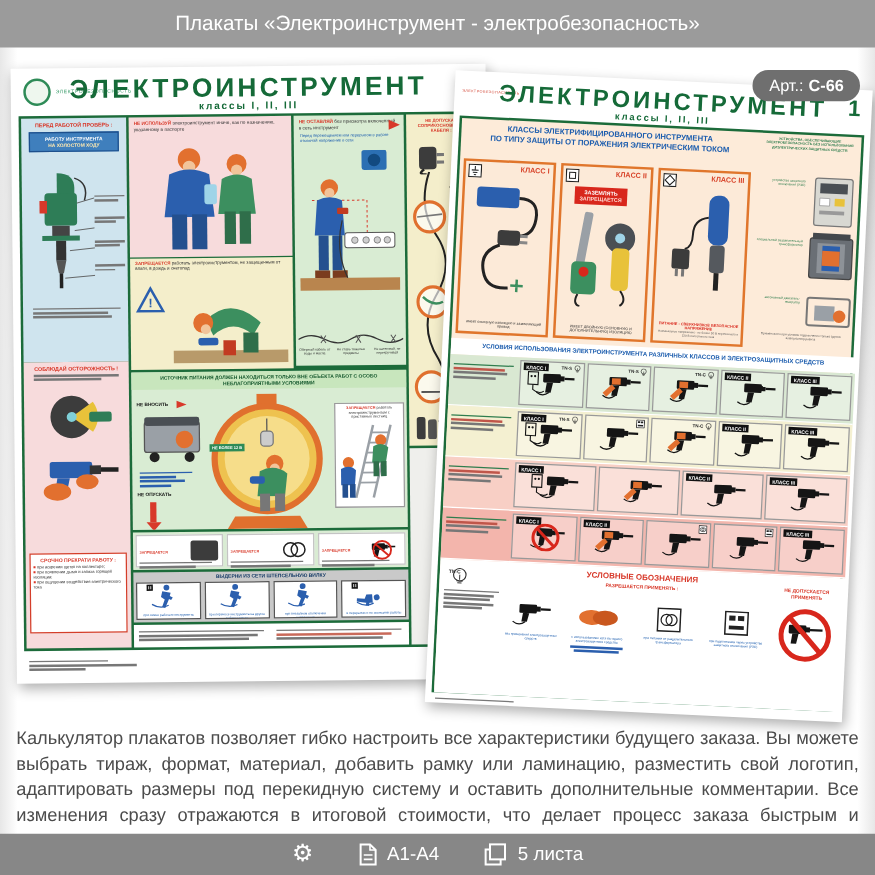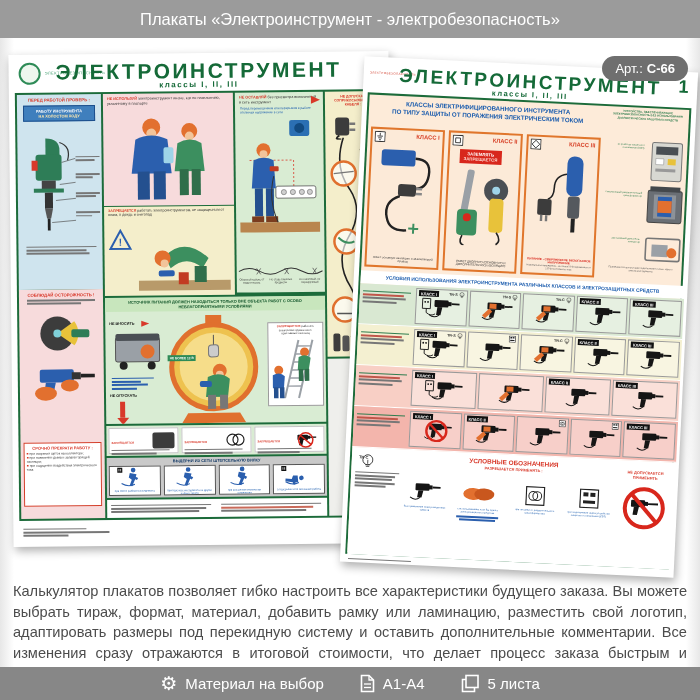--- a/index.html
+++ b/index.html
@@ -890,21 +890,20 @@
   <div class="a badge">
     <span>Арт.:</span>
     <span style="font-weight:bold">С-66</span>
   </div>
 
   <div class="a desc">Калькулятор плакатов позволяет гибко настроить все характеристики будущего заказа. Вы можете выбрать тираж, формат, материал, добавить рамку или ламинацию, разместить свой логотип, адаптировать размеры под перекидную систему и оставить дополнительные комментарии. Все изменения сразу отражаются в итоговой стоимости, что делает процесс заказа быстрым и прозрачным</div>
 
   <div class="a botbar">
     <div class="fitem">
       <span class="gearch">⚙</span>
-      <span>Материал на выбор</span>
     </div>
     <div class="fitem">
       <svg width="15" height="19" viewBox="0 0 15 19">
         <path d="M1.5 1.5 h7.5 l4.5 4.5 v11.5 h-12 z" fill="none" stroke="#fff" stroke-width="1.6"></path>
         <path d="M9 1.5 v4.5 h4.5" fill="none" stroke="#fff" stroke-width="1.3"></path>
         <line x1="4" y1="10" x2="11" y2="10" stroke="#fff" stroke-width="1.3"></line>
         <line x1="4" y1="13.5" x2="11" y2="13.5" stroke="#fff" stroke-width="1.3"></line>
       </svg>
       <span>А1-А4</span>
     </div>

